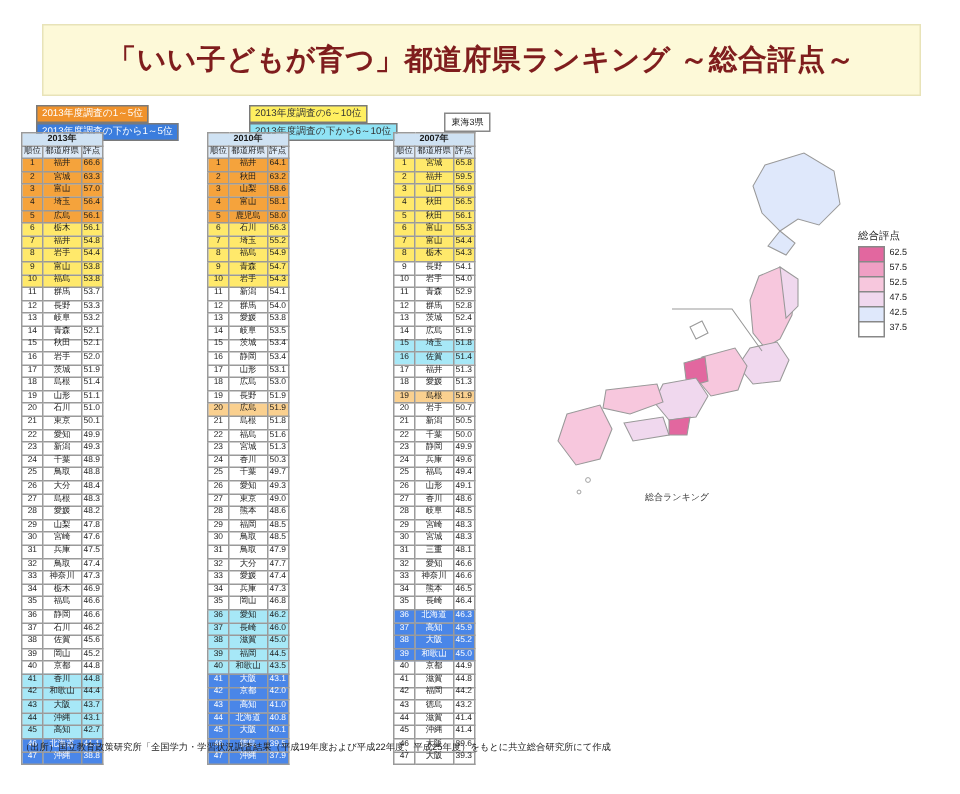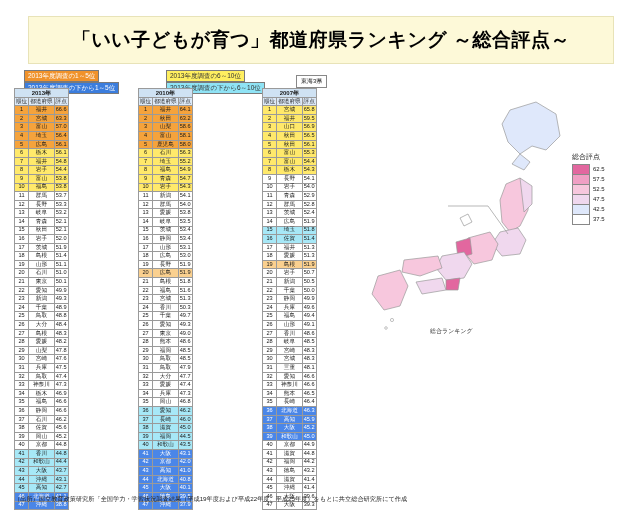--- a/index.html
+++ b/index.html
@@ -10,21 +10,21 @@
     color:#1a1a1a;
     overflow:hidden;
     position:relative;
   }
   #title-band{
     position:absolute;left:28px;top:16px;width:584px;height:46px;
     background:#fdf9d8;border:1px solid #e8e3b8;
     display:flex;align-items:center;justify-content:center;
   }
   #title-band .t{
-    font-size:19px;font-weight:bold;letter-spacing:0.5px;color:#000000;
+    font-size:19px;font-weight:bold;letter-spacing:0.5px;color:#7f1d1d;
     white-space:nowrap;
   }
   
   .legend-row{position:absolute;font-size:6.5px;color:#fff;}
   .chip{
     display:inline-block;padding:1px 3px;margin-right:2px;
     border:1px solid #7a7a7a;white-space:nowrap;line-height:1.25;
   }
   .chip.orange{background:#f0922b;color:#ffffff;}
   .chip.blue{background:#3b7ddd;color:#ffffff;}

